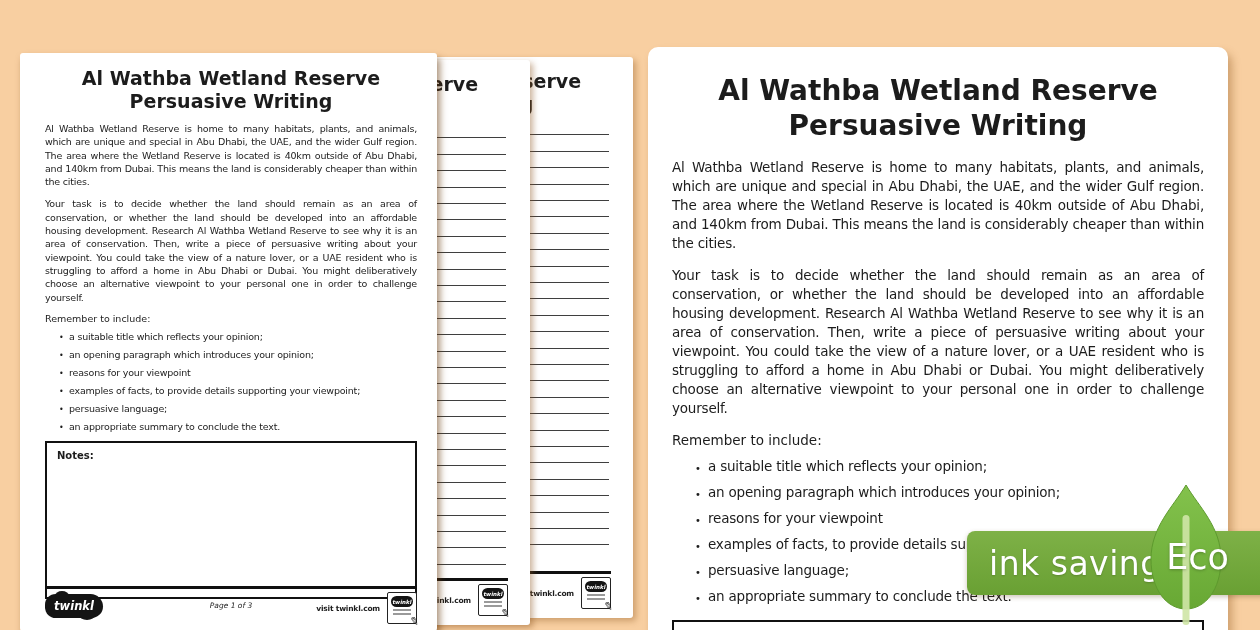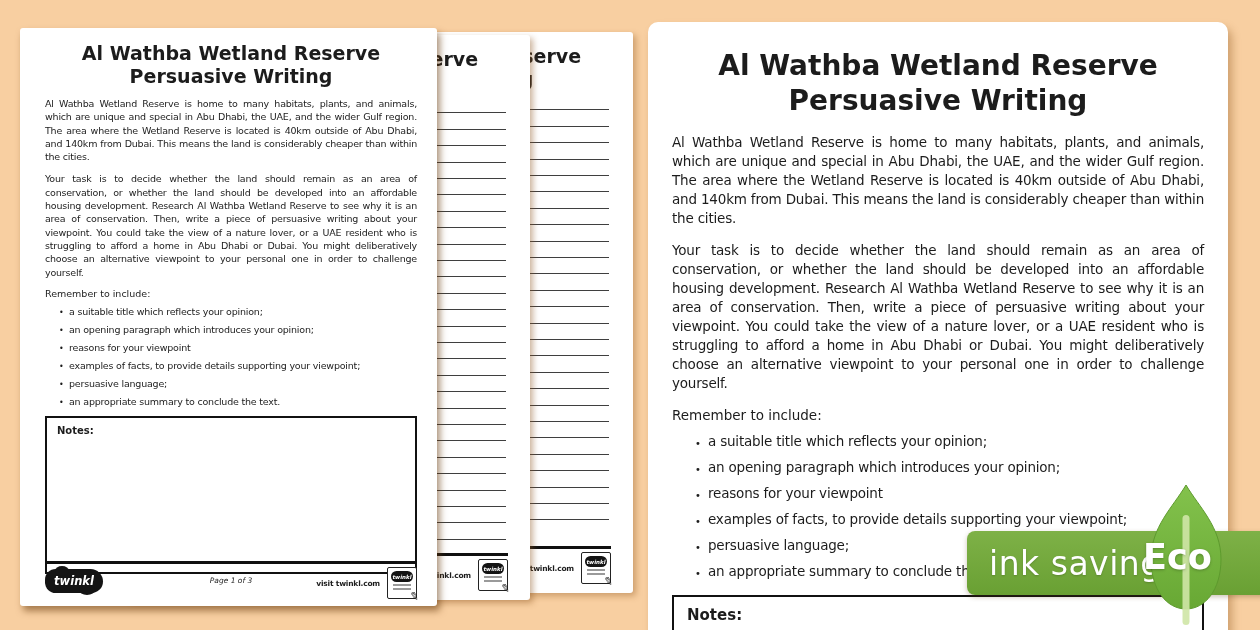--- a/index.html
+++ b/index.html
@@ -2,21 +2,21 @@
 <html><head>
 <meta charset="utf-8">
 <style>
   html,body{margin:0;padding:0;}
   .canvas{
     position:relative; width:1260px; height:630px; overflow:hidden;
     background:#F8CFA1;
     font-family:"DejaVu Sans", sans-serif;
     color:#1c1c1c;
   }
-  .sheet{position:absolute; background:#ffffff;}
+  .sheet{position:absolute; background:#ffffff;margin-top:25px;}
 
   
   #page3{left:231px; top:32px; width:402px; height:561px; box-shadow:3px 3px 6px rgba(140,85,30,.40); border-radius:3px; z-index:1;}
   #page2{left:128px; top:35px; width:402px; height:565px; box-shadow:3px 3px 6px rgba(140,85,30,.45); border-radius:3px; z-index:2;}
   .bp-title{ text-align:center; font-weight:bold; font-size:19px; line-height:23px; padding-top:13px; }
   .bp-lines{ position:absolute; left:30px; right:24px; top:62px; bottom:58px;
     background:repeating-linear-gradient(to bottom, transparent 0px, transparent 15.4px, #3f3f3f 15.4px, #3f3f3f 16.4px); }
   .bp-rule{ position:absolute; left:28px; right:22px; bottom:44px; height:3px; background:#101010; }
   .bp-footer{ position:absolute; right:22px; bottom:9px; display:flex; align-items:center; gap:7px; }
   .visit{ font-size:7.5px; font-weight:bold; letter-spacing:-0.2px; }
@@ -60,22 +60,22 @@
   .mp-bullets li{ font-size:13.5px; line-height:15px; margin-top:11px; position:relative; letter-spacing:-0.2px; }
   .mp-bullets li::before{ content:"•"; position:absolute; left:-13px; top:2px; font-size:10px; }
   .mp-notes{ border:2.5px solid #111; margin-top:16px; height:300px; padding:9px 13px; box-sizing:border-box; font-weight:bold; font-size:15px; }
 
   
   .ink-badge{ position:absolute; left:967px; top:531px; width:300px; height:64px;
     background:linear-gradient(#7eb147,#69a033); border-radius:8px 0 0 8px;
     box-shadow:0 2px 5px rgba(90,60,20,.30); display:flex; align-items:center; padding-left:22px; box-sizing:border-box; z-index:6; }
   .ink-label{ color:#fff; font-size:33px; letter-spacing:.5px; text-shadow:0 1px 2px rgba(0,0,0,.18); }
   .eco-leaf{ position:absolute; left:1139px; top:481px; width:94px; height:148px; z-index:7; }
-  .eco-label{ position:absolute; left:1143px; top:537px; width:86px; text-align:left; color:#fff;
-    font-size:35px; font-weight:bold; z-index:8; text-shadow:0 1px 3px rgba(0,0,0,.25); }
+  .eco-label{ position:absolute; left:1143px; top:537px; width:86px; text-align:right; color:#fff;
+    font-size:35px; font-weight:normal; z-index:8; text-shadow:0 1px 3px rgba(0,0,0,.25); }
 </style>
 </head>
 <body>
 
 <div class="canvas">
 
   <div class="sheet" id="page3">
     <div class="bp-title">
       <div>Al Wathba Wetland Reserve</div>
       <div>Persuasive Writing</div>

